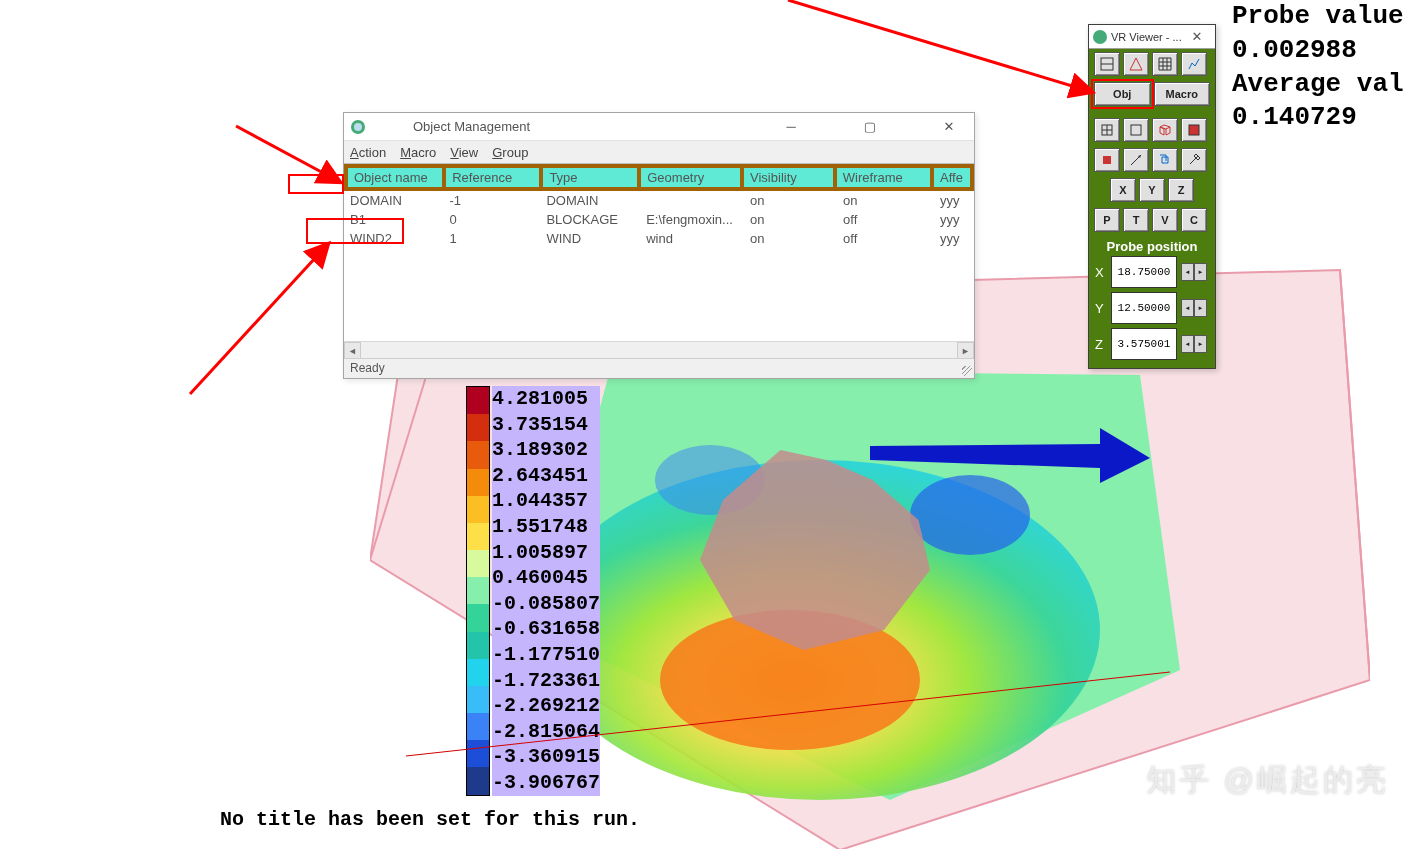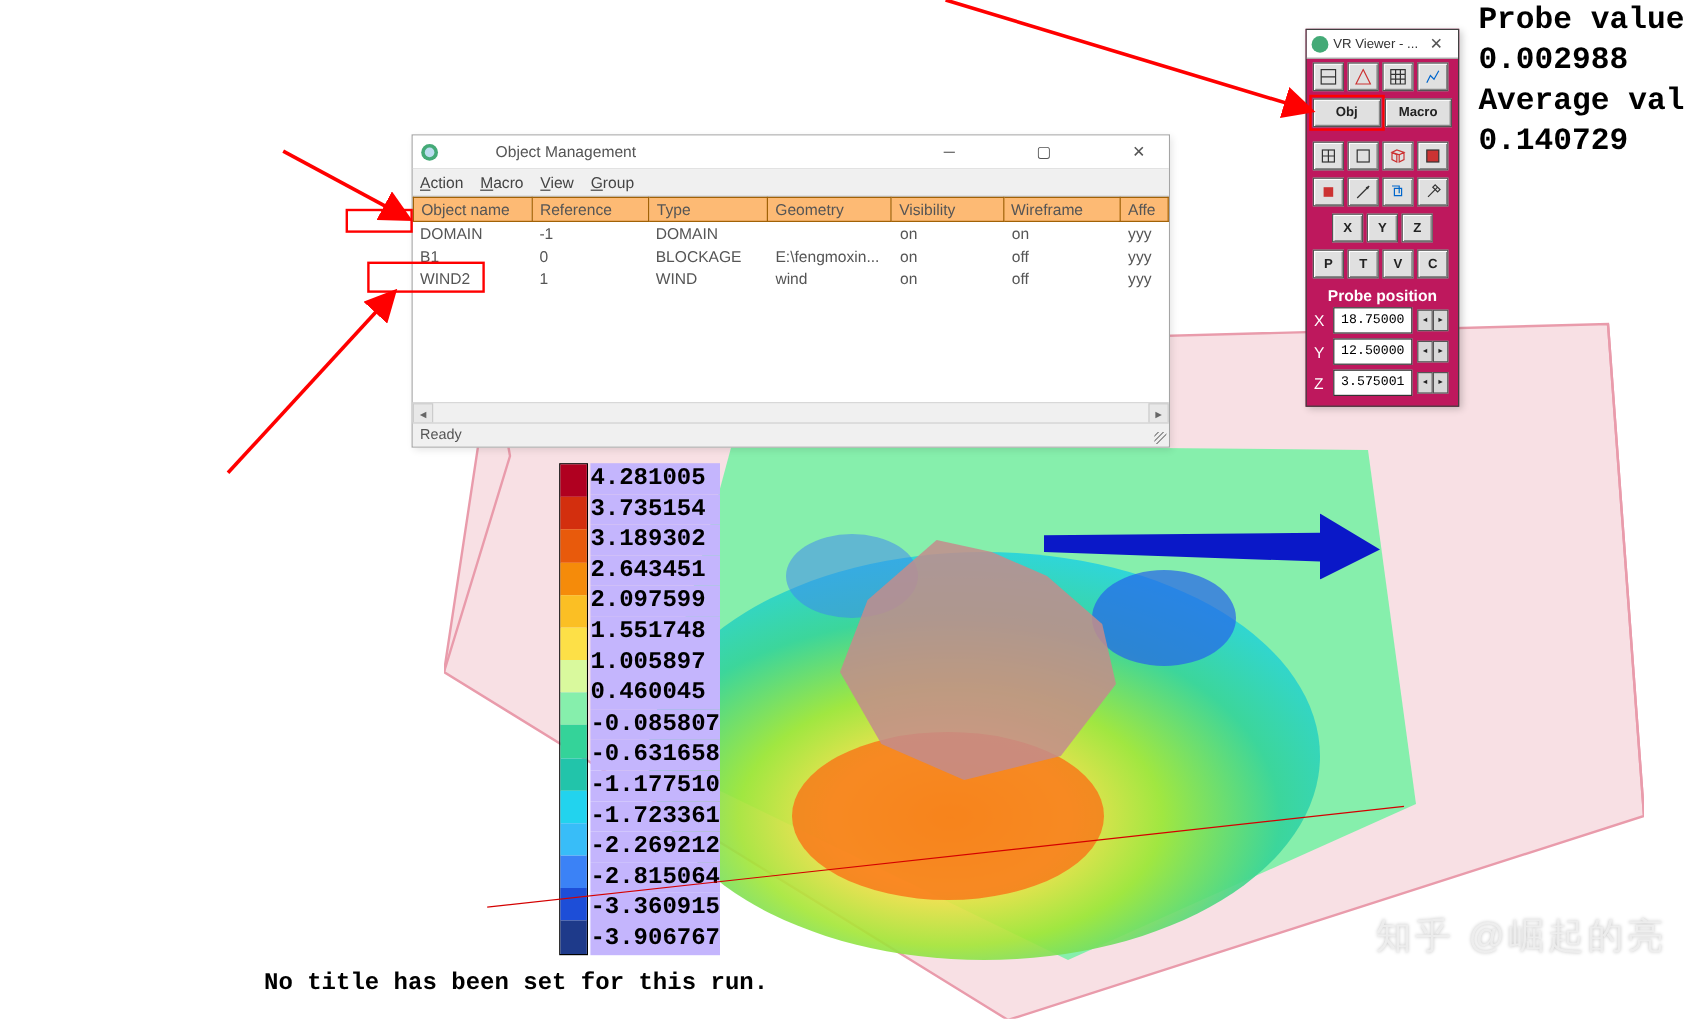--- a/index.html
+++ b/index.html
@@ -150,22 +150,22 @@
     border-top:1px solid #bfbfbf;
   }
   .om-table table { width:100%; border-collapse: collapse; font-size:13px; }
   .om-table th, .om-table td {
     text-align:left;
     padding: 2px 6px;
     color:#555;
     height: 18px;
   }
   .om-table th {
-    background:#fdba74;
-    border: 1px solid #a16207;
+    background:#5eead4;
+    border: 4px solid #a16207;
     font-weight: normal;
   }
   .om-table td { border-bottom: none; }
   .om-table-body {
     height: 150px;
     overflow: auto;
   }
   .om-scroll {
     height: 17px;
     background:#f0f0f0;
@@ -196,21 +196,21 @@
     width:10px; height:10px;
     background:
       linear-gradient(135deg, transparent 0 2px,#999 2px 3px,transparent 3px 5px,#999 5px 6px,transparent 6px 8px,#999 8px 9px,transparent 9px);
   }
 
   
   .vr-window {
     position: absolute;
     left: 1088px; top: 24px;
     width: 128px;
-    background:#be185d;
+    background:#4d7c0f;
     border:1px solid #3f3f3f;
     box-shadow: 2px 2px 6px rgba(0,0,0,.2);
     padding-bottom:6px;
   }
   .vr-titlebar {
     height:24px;
     background:#fff;
     display:flex;
     align-items:center;
     padding:0 4px;
@@ -246,21 +246,21 @@
     padding-top:4px;
   }
   .vr-probe-row {
     display:flex;
     align-items:center;
     padding:2px 6px;
     gap:4px;
   }
   .vr-probe-row .lbl { color:#fff; width:12px; font-size:13px; }
   .vr-probe-row input {
-    width:66px; height:22px;
+    width:66px; height:32px;
     font-family:"Courier New",monospace;
     font-size:11px;
     text-align:center;
     border:1px solid #333;
     background:#fff;
   }
   .vr-stepper {
     width:13px;height:18px;
     display:flex;flex-direction:column;
   }
@@ -332,21 +332,21 @@
         <div style="background: rgb(56, 189, 248);"></div>
         <div style="background: rgb(59, 130, 246);"></div>
         <div style="background: rgb(29, 78, 216);"></div>
         <div style="background: rgb(30, 58, 138);"></div>
       </div>
     <div class="legend-vals" id="legend-vals">
         <div>4.281005</div>
         <div>3.735154</div>
         <div>3.189302</div>
         <div>2.643451</div>
-        <div>2.097599</div>
+        <div>1.044357</div>
         <div>1.551748</div>
         <div>1.005897</div>
         <div>0.460045</div>
         <div>-0.085807</div>
         <div>-0.631658</div>
         <div>-1.177510</div>
         <div>-1.723361</div>
         <div>-2.269212</div>
         <div>-2.815064</div>
         <div>-3.360915</div>

